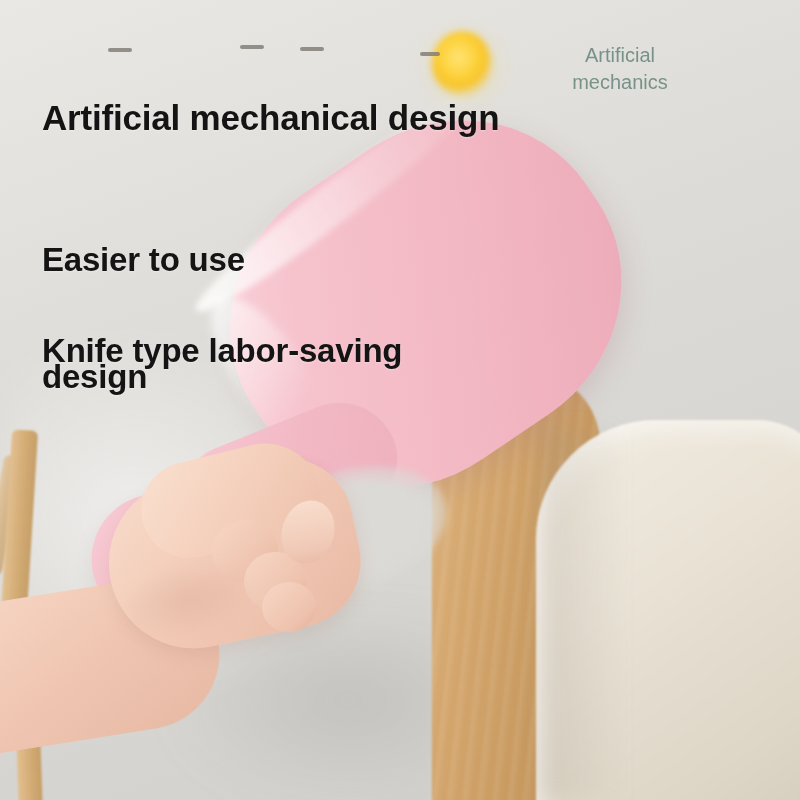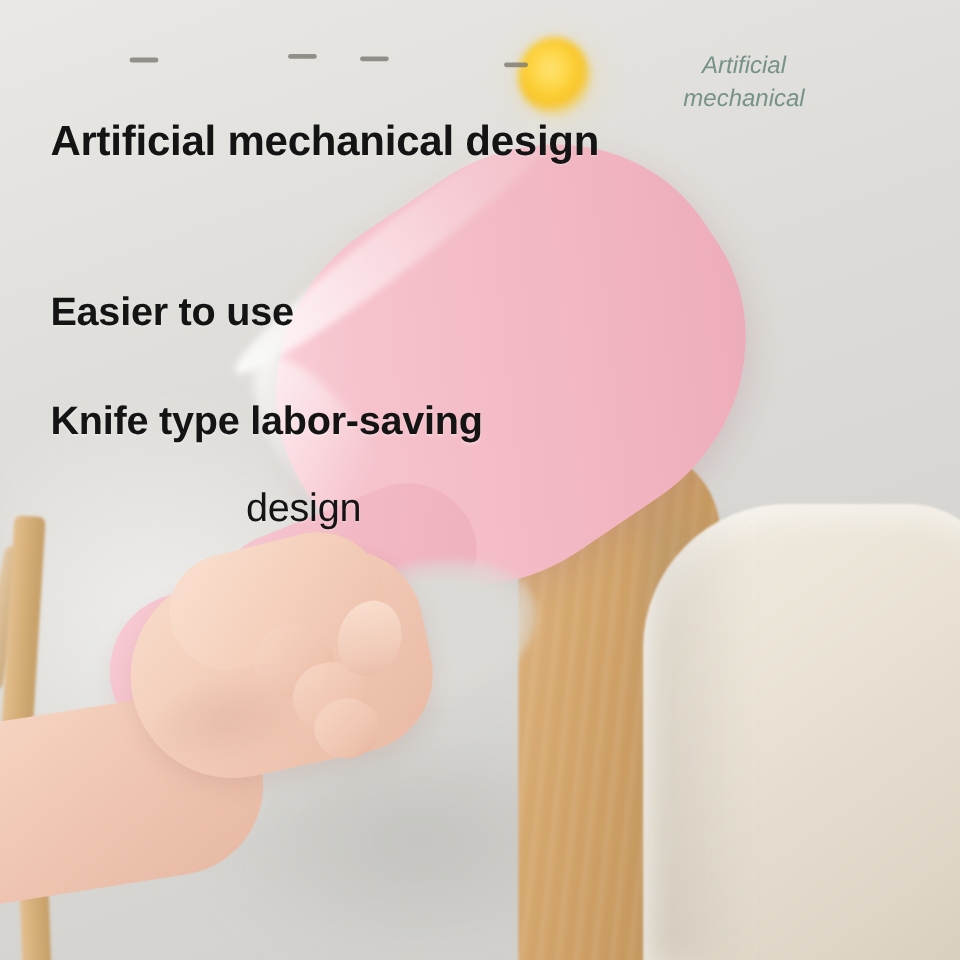--- a/index.html
+++ b/index.html
@@ -118,28 +118,28 @@
   
   .copy{position:absolute;left:0;top:0;width:748px;height:800px;}
   .headline{position:absolute;left:42px;top:98px;font-size:35px;font-weight:700;
     color:#141414;letter-spacing:-.2px;white-space:nowrap;
     text-shadow:0 1px 2px rgba(255,255,255,.35);}
   .line{position:absolute;left:42px;font-size:33px;font-weight:700;color:#141414;
     letter-spacing:-.2px;white-space:nowrap;text-shadow:0 1px 2px rgba(255,255,255,.35);}
   .l1{top:176px;}
   .l2{top:241px;text-align:center;}
   .l3{top:332px;}
-  .l3b{position:absolute;left:42px;top:358px;width:422px;text-align:center;
-    font-size:33px;font-weight:400;color:#141414;letter-spacing:-.2px;
-    text-shadow:0 1px 2px rgba(255,255,255,.35);margin-top:46px;}
+  .l3b{position:absolute;left:42px;top:358px;width:422px;
+    font-size:33px;font-weight:700;color:#141414;letter-spacing:-.2px;
+    text-shadow:0 1px 2px rgba(255,255,255,.35);}
 
   
   .wm{position:absolute;left:553px;top:42px;width:134px;text-align:center;
     font-size:20px;line-height:27px;font-weight:400;color:#6f8d83;opacity:.92;
-    filter:blur(.35px);font-style:italic;}
+    filter:blur(.35px);}
   .wm span{display:block;}
 </style>
 </head>
 <body>
 
 <div id="stage">
 
   <div class="wall"></div>
   <div class="wall-soft"></div>
   <div class="wall-shadow"></div>
@@ -189,16 +189,16 @@
 
   <div class="copy">
     <div class="headline">Artificial mechanical design</div>
     <div class="line l2">Easier to use</div>
     <div class="line l3">Knife type labor-saving</div>
     <div class="l3b">design</div>
   </div>
 
   <div class="wm">
     <span>Artificial</span>
-    <span>mechanical</span>
+    <span>mechanics</span>
   </div>
 
 </div>
 
 </body></html>

